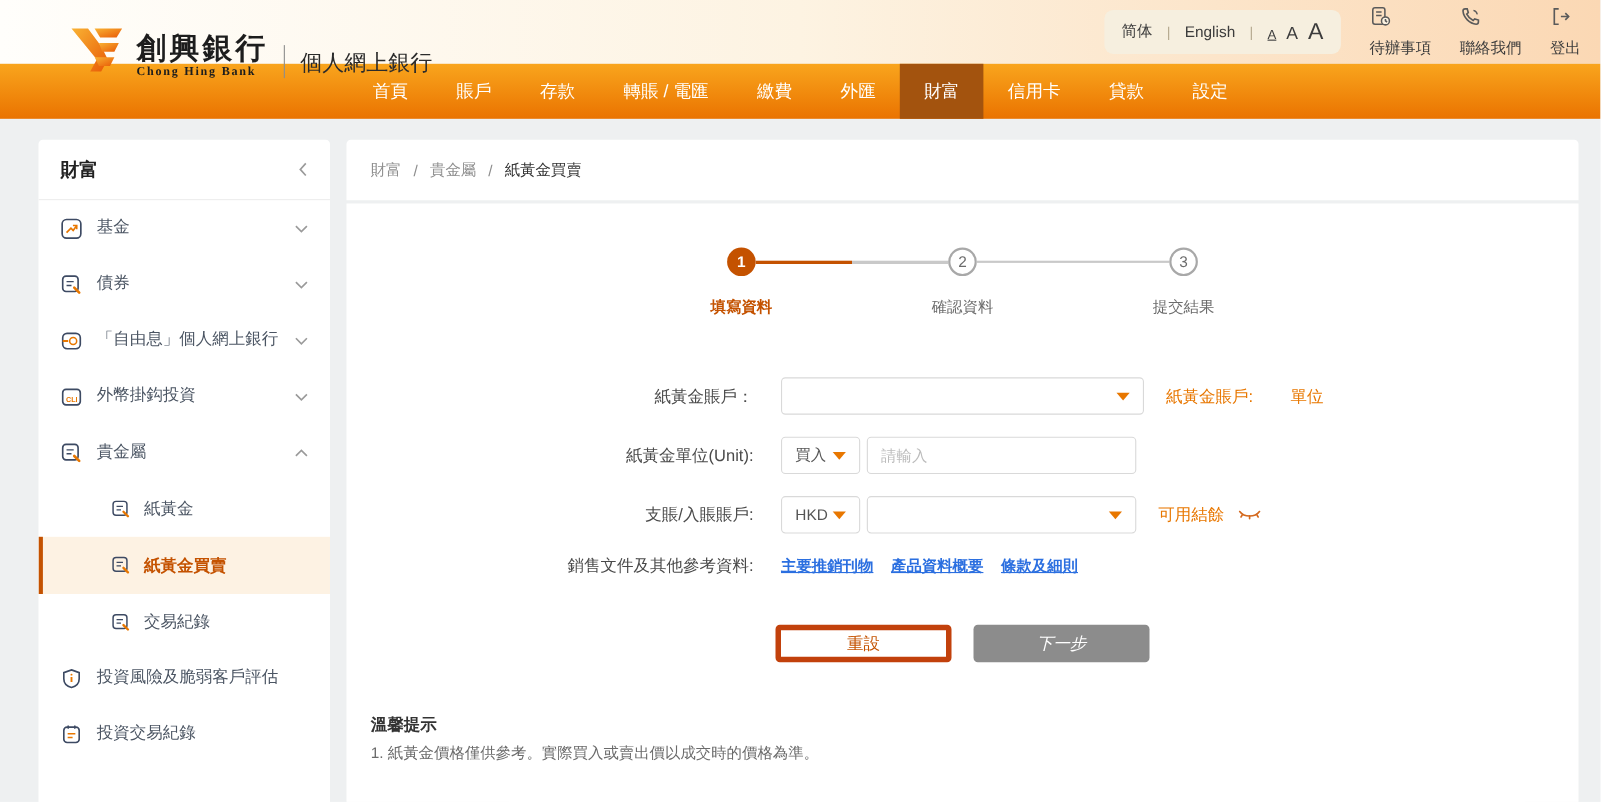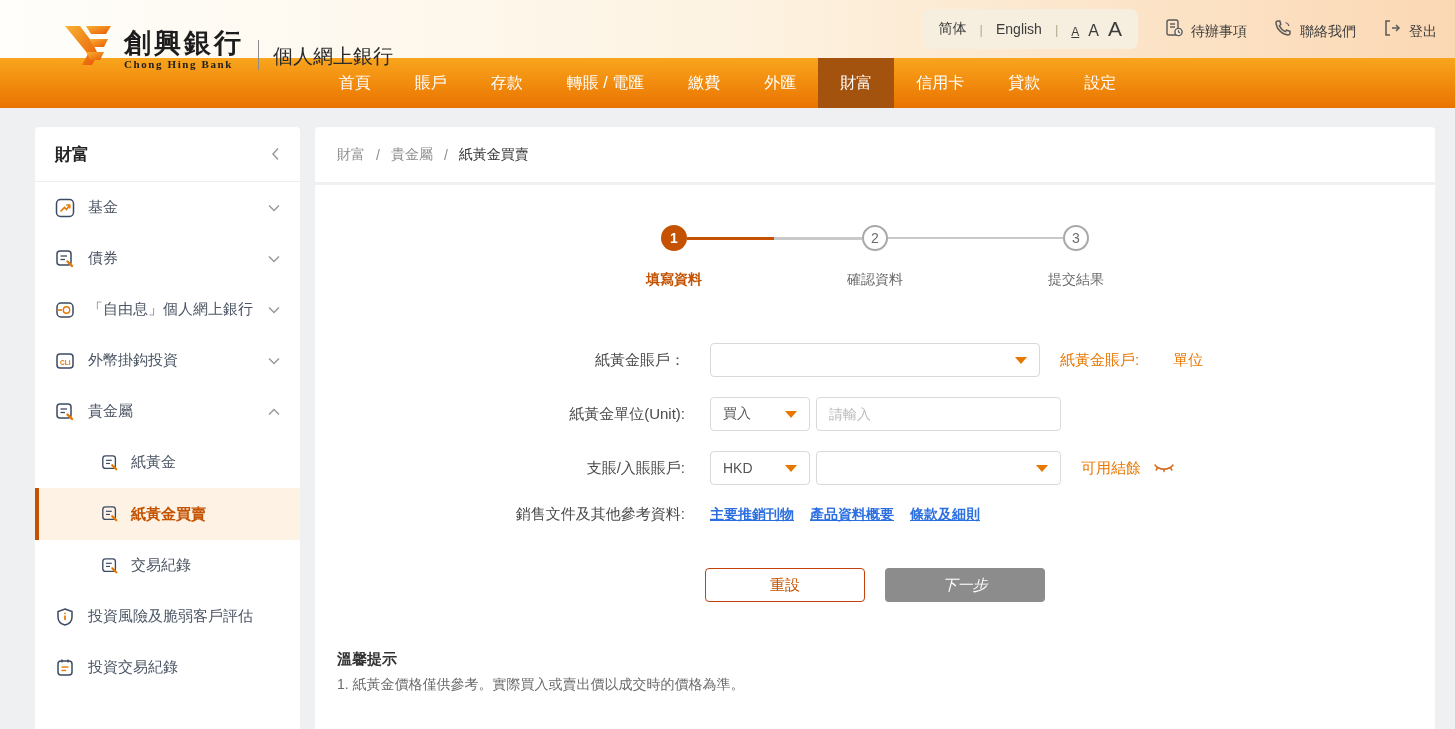--- a/index.html
+++ b/index.html
@@ -18,21 +18,21 @@
   .portal-title { font-size:20px; color:#2b2b2b; }
 
   .header-right { display:flex; align-items:center; gap:26px; }
   .lang-pill { background:#f6efdf; border-radius:8px; padding:8px 16px; display:flex; align-items:center; gap:13px; }
   .lang-link { font-size:14px; color:#3c3c3c; cursor:pointer; }
   .pill-sep { color:#b5a98f; font-size:13px; }
   .font-sizer { display:flex; align-items:baseline; gap:9px; color:#3c3c3c; }
   .fa-s { font-size:12px; text-decoration:underline; cursor:pointer; }
   .fa-m { font-size:16px; cursor:pointer; }
   .fa-l { font-size:21px; cursor:pointer; }
-  .header-action { display:flex; align-items:flex-end; gap:7px; font-size:14px; color:#3c3c3c; cursor:pointer; }
+  .header-action { display:flex; align-items:flex-start; gap:7px; font-size:14px; color:#3c3c3c; cursor:pointer;flex-direction:column; }
 
   
   .nav { height:50px; background:linear-gradient(#f9a51d,#ea7300); display:flex; justify-content:center; }
   .nav-item { color:#fff; font-size:16px; padding:0 22px; display:flex; align-items:center; cursor:pointer; white-space:nowrap; }
   .nav-item.active { background:#a3530e; }
 
   
   .main { display:flex; gap:15px; padding:19px 20px 0 35px; height:621px; }
 
   
@@ -67,36 +67,36 @@
   .step-label.active { color:#c45200; font-weight:bold; }
   .sl1 { left:13px; } .sl2 { left:214px; } .sl3 { left:415px; }
 
   
   .form { margin-top:42px; }
   .form-row { display:flex; align-items:center; margin-bottom:20px; }
   .form-label { width:395px; flex-shrink:0; text-align:right; padding-right:25px; font-size:15px; color:#4a4a4a; }
   .select { height:34px; border:1px solid #d9d9d9; border-radius:4px; background:#fff; display:flex; align-items:center; justify-content:space-between; padding:0 12px; font-size:14px; color:#555; cursor:pointer; }
   .select.wide { width:330px; }
   .select.mid { width:245px; }
-  .select.small { width:100px; margin-right:6px; }
+  .select.small { width:72px; margin-right:6px; }
   .caret { width:0; height:0; border-left:6px solid transparent; border-right:6px solid transparent; border-top:7px solid #e87700; }
   .text-input { height:34px; width:245px; border:1px solid #d9d9d9; border-radius:4px; padding:0 12px; font-size:14px; color:#333; outline:none; }
   .text-input::placeholder { color:#bcbcbc; }
   .orange-note { color:#e87700; font-size:15px; white-space:nowrap; cursor:pointer; }
   .balance-note { margin-left:20px; }
   .unit-note { margin-left:34px; }
   .avail-note { margin-left:20px; }
   .eye-wrap { margin-left:12px; display:flex; align-items:center; cursor:pointer; }
   .doc-links { display:flex; gap:16px;font-weight:bold; }
   .doc-link { color:#2b6fe0; font-size:14px; text-decoration:underline; cursor:pointer; white-space:nowrap; }
 
   
   .buttons-row { display:flex; justify-content:center; gap:20px; margin-top:44px; }
   .btn { width:160px; height:34px; border-radius:4px; font-size:15px; display:flex; align-items:center; justify-content:center; cursor:pointer; }
-  .btn-reset { background:#fff; border:1px solid #c2410c; color:#c45200; }
+  .btn-reset { background:#fff; border:5px solid #c2410c; color:#c45200; }
   .btn-next { background:#8c8c8c; border:none; color:#fff;font-style:italic; }
 
   
   .tips { padding:0 22px; margin-top:48px; }
   .tips-title { font-size:15px; font-weight:bold; color:#333; margin-bottom:7px; }
   .tips-item { font-size:14px; color:#6b6b6b; }
 </style>
 </head>
 <body>
 

